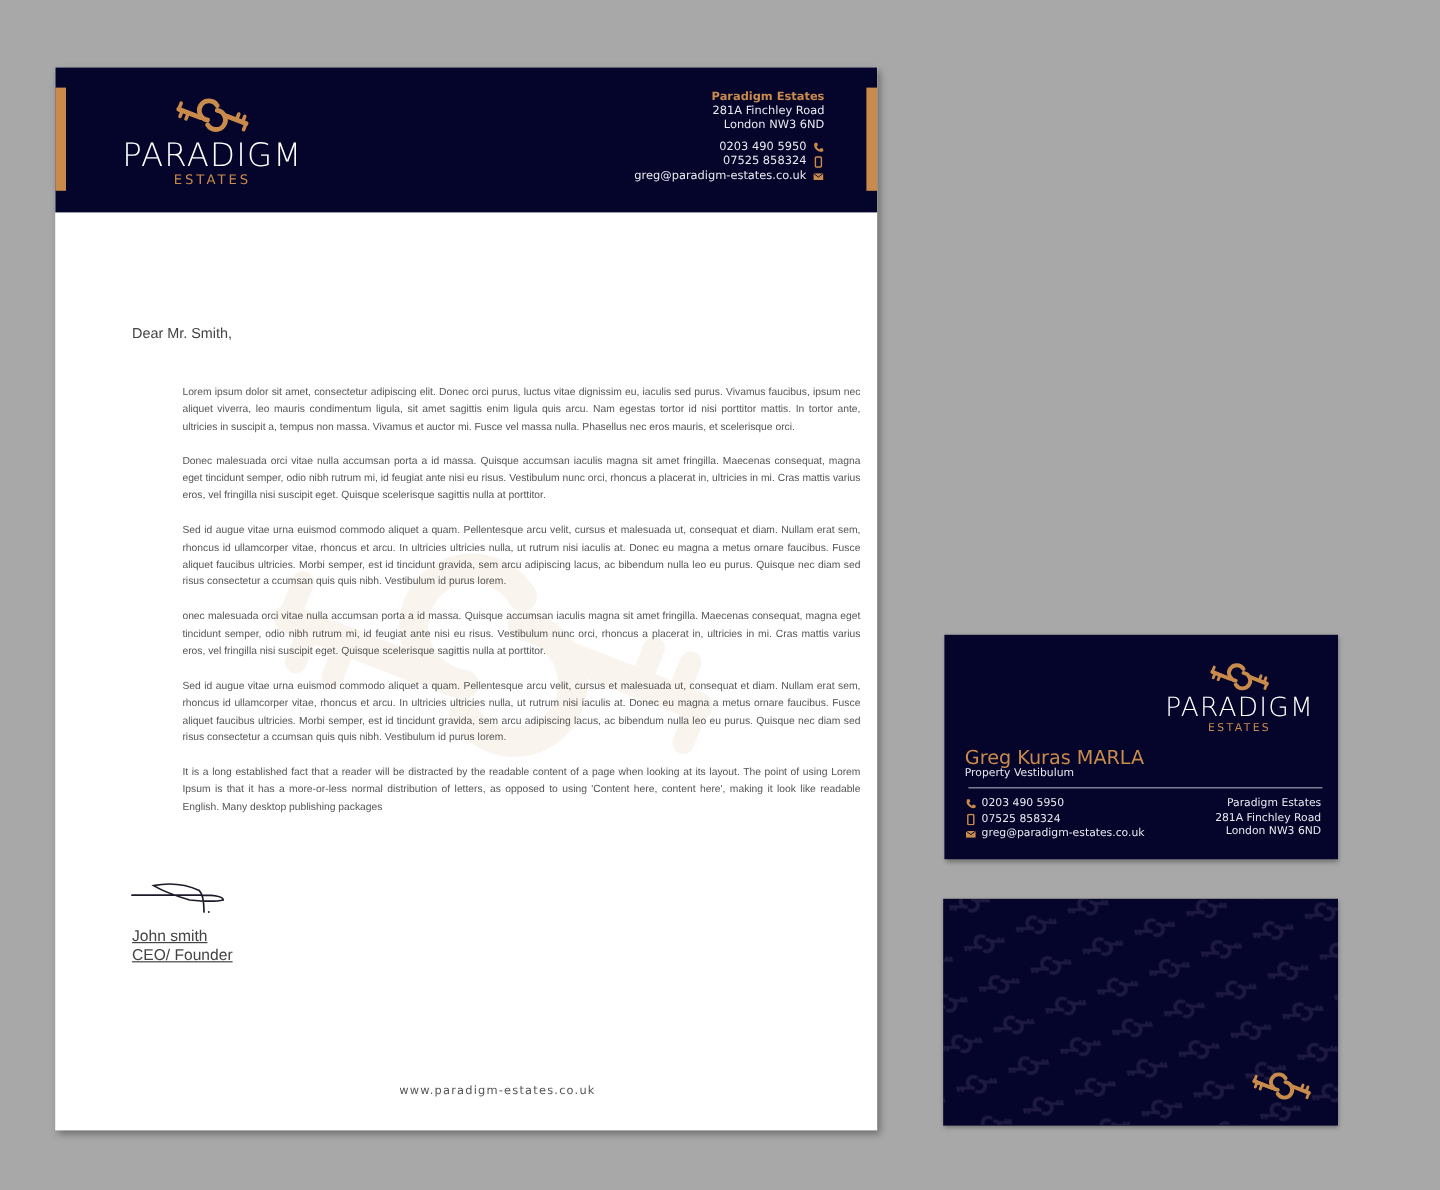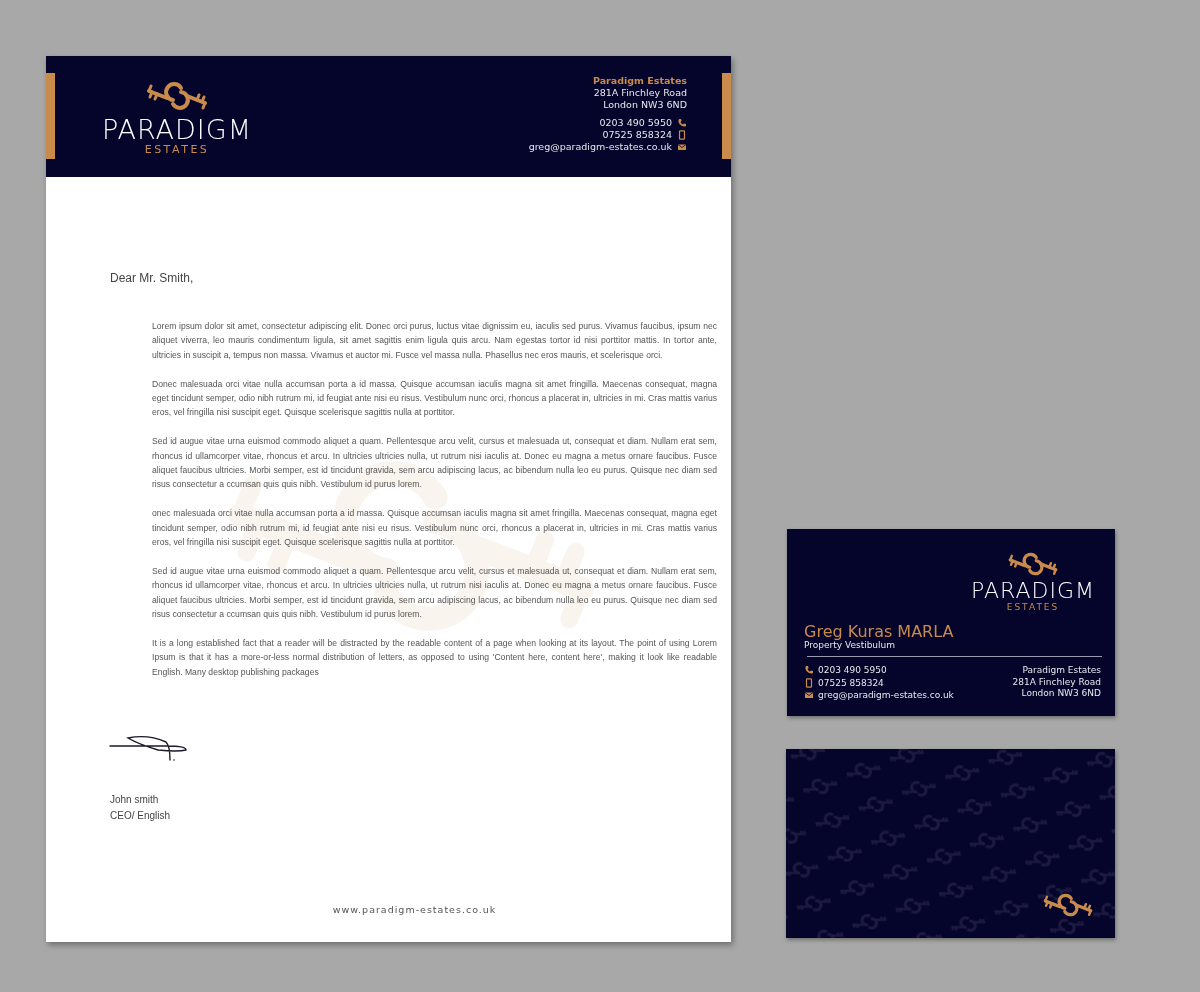--- a/index.html
+++ b/index.html
@@ -28,21 +28,21 @@
   .ico { width:10px; height:10px; display:inline-block; }
 
   .watermark { position:absolute; left:170px; top:355px; width:390px; height:270px; opacity:0.09; }
 
   .greet { position:absolute; left:64px; top:215px; font-size:12px; color:#444; }
   .body-text { position:absolute; left:64px; top:263px; width:565px; font-size:8.6px; line-height:14.4px;
                color:#555; text-align:justify;margin-left:42px; }
   .body-text p { margin-bottom:14.4px; }
 
   .sig { position:absolute; left:62px; top:676px; width:82px; height:32px; }
-  .signer { position:absolute; left:64px; top:736px; font-size:10px; color:#444; line-height:16px; }
+  .signer { position:absolute; left:64px; top:716px; font-size:13px; color:#444; line-height:16px;text-decoration:underline; }
   .website { position:absolute; left:0; width:737px; top:848px; text-align:center; font-family:"DejaVu Sans", sans-serif;
              font-size:9.5px; letter-spacing:1px; color:#555; }
 
   
   .card { position:absolute; background:#05042a; box-shadow:1px 2px 4px rgba(0,0,0,0.35); overflow:hidden; }
   .card-front { left:787px; top:529px; width:328px; height:187px; }
   .card-back { left:786px; top:749px; width:329px; height:189px; }
   .cf-logo { left:172px; top:20px; width:148px; }
   .cf-logo svg { width:52px; height:30px; display:block; margin:0 auto 0 48px; }
   .cf-logo .word { font-size:22px; line-height:22px; margin-top:1px; }
@@ -139,21 +139,21 @@
     <p>It is a long established fact that a reader will be distracted by the readable content of a page when looking at its layout. The point of using Lorem Ipsum is that it has a more-or-less normal distribution of letters, as opposed to using 'Content here, content here', making it look like readable English. Many desktop publishing packages</p>
   </div>
 
   <svg class="sig" viewBox="0 0 82 32">
     <path d="M2 14 L60 14 Q78 14 78 18 Q70 20 50 18 Q30 12 20 6 Q40 2 58 10 Q62 14 62 28" fill="none" stroke="#1a1a2a" stroke-width="1.4" stroke-linecap="round"></path>
     <circle cx="66" cy="28" r="0.8" fill="#1a1a2a"></circle>
   </svg>
 
   <div class="signer">
     <div>John smith</div>
-    <div>CEO/ English</div>
+    <div>CEO/ Founder</div>
   </div>
 
   <div class="website">www.paradigm-estates.co.uk</div>
 </div>
 
 <div class="card card-front">
   <div class="logo cf-logo">
     <svg viewBox="0 0 64 36">
         <use href="#keys"></use>
       </svg>

